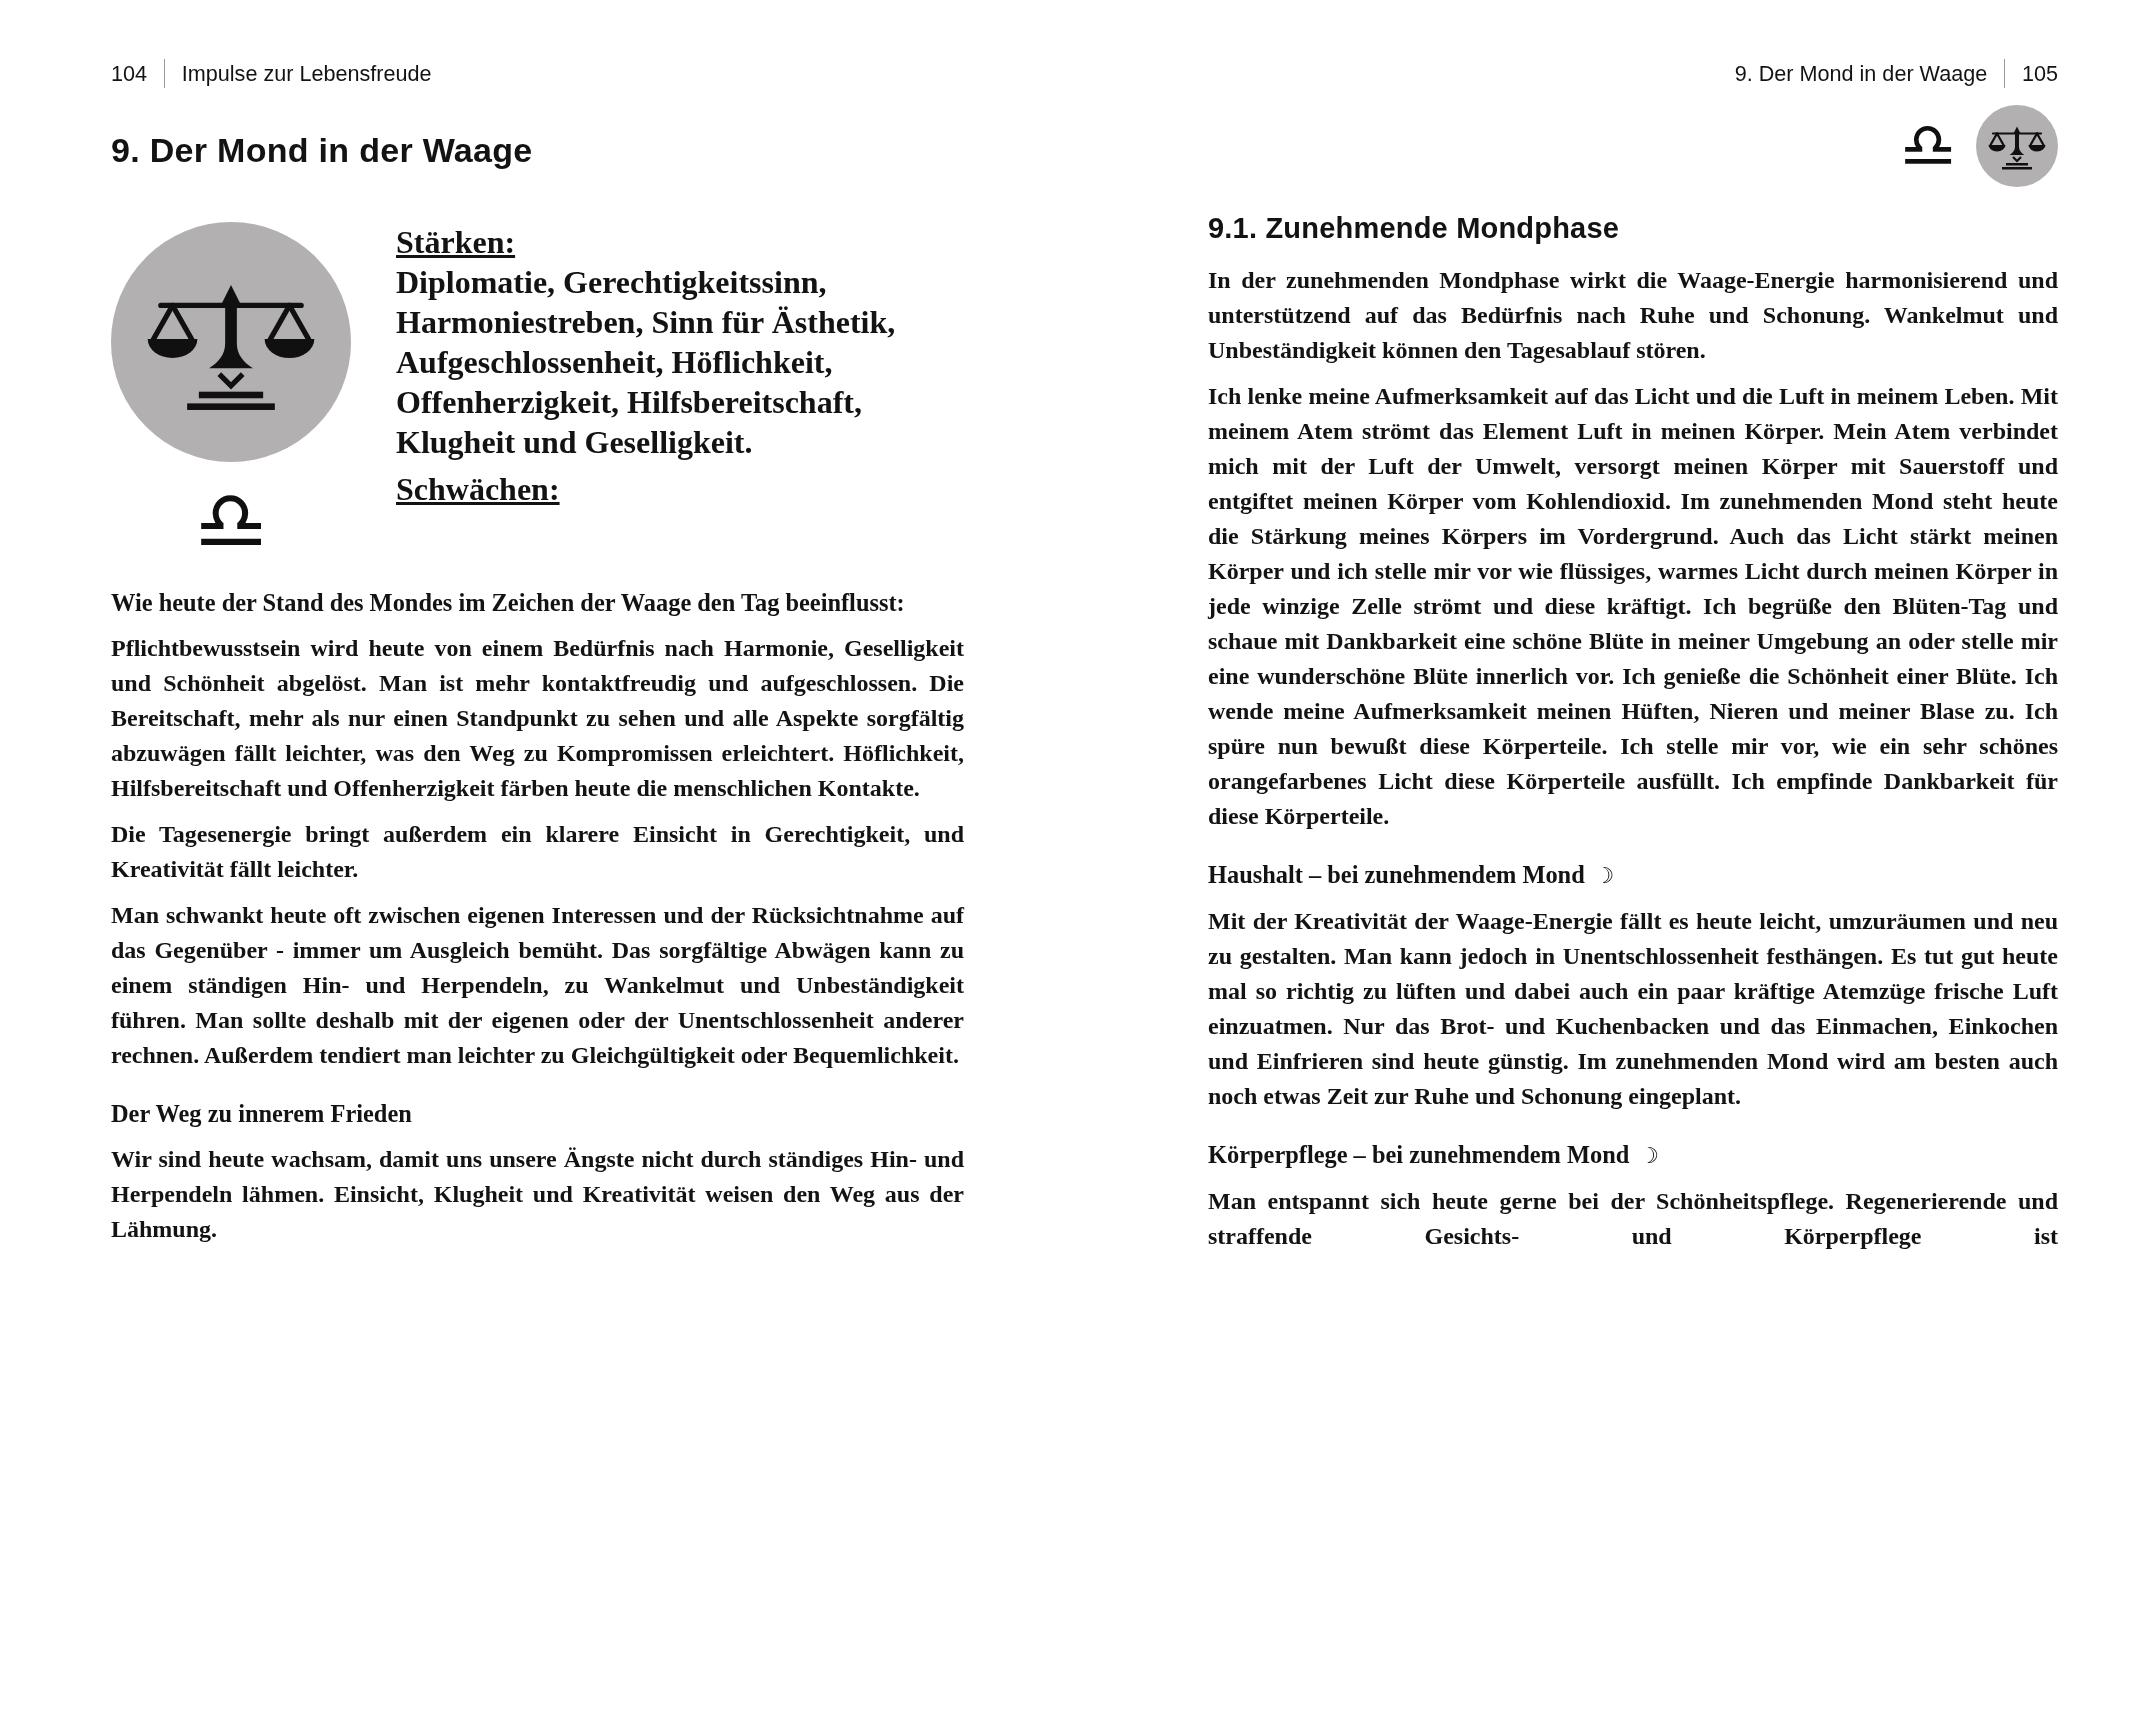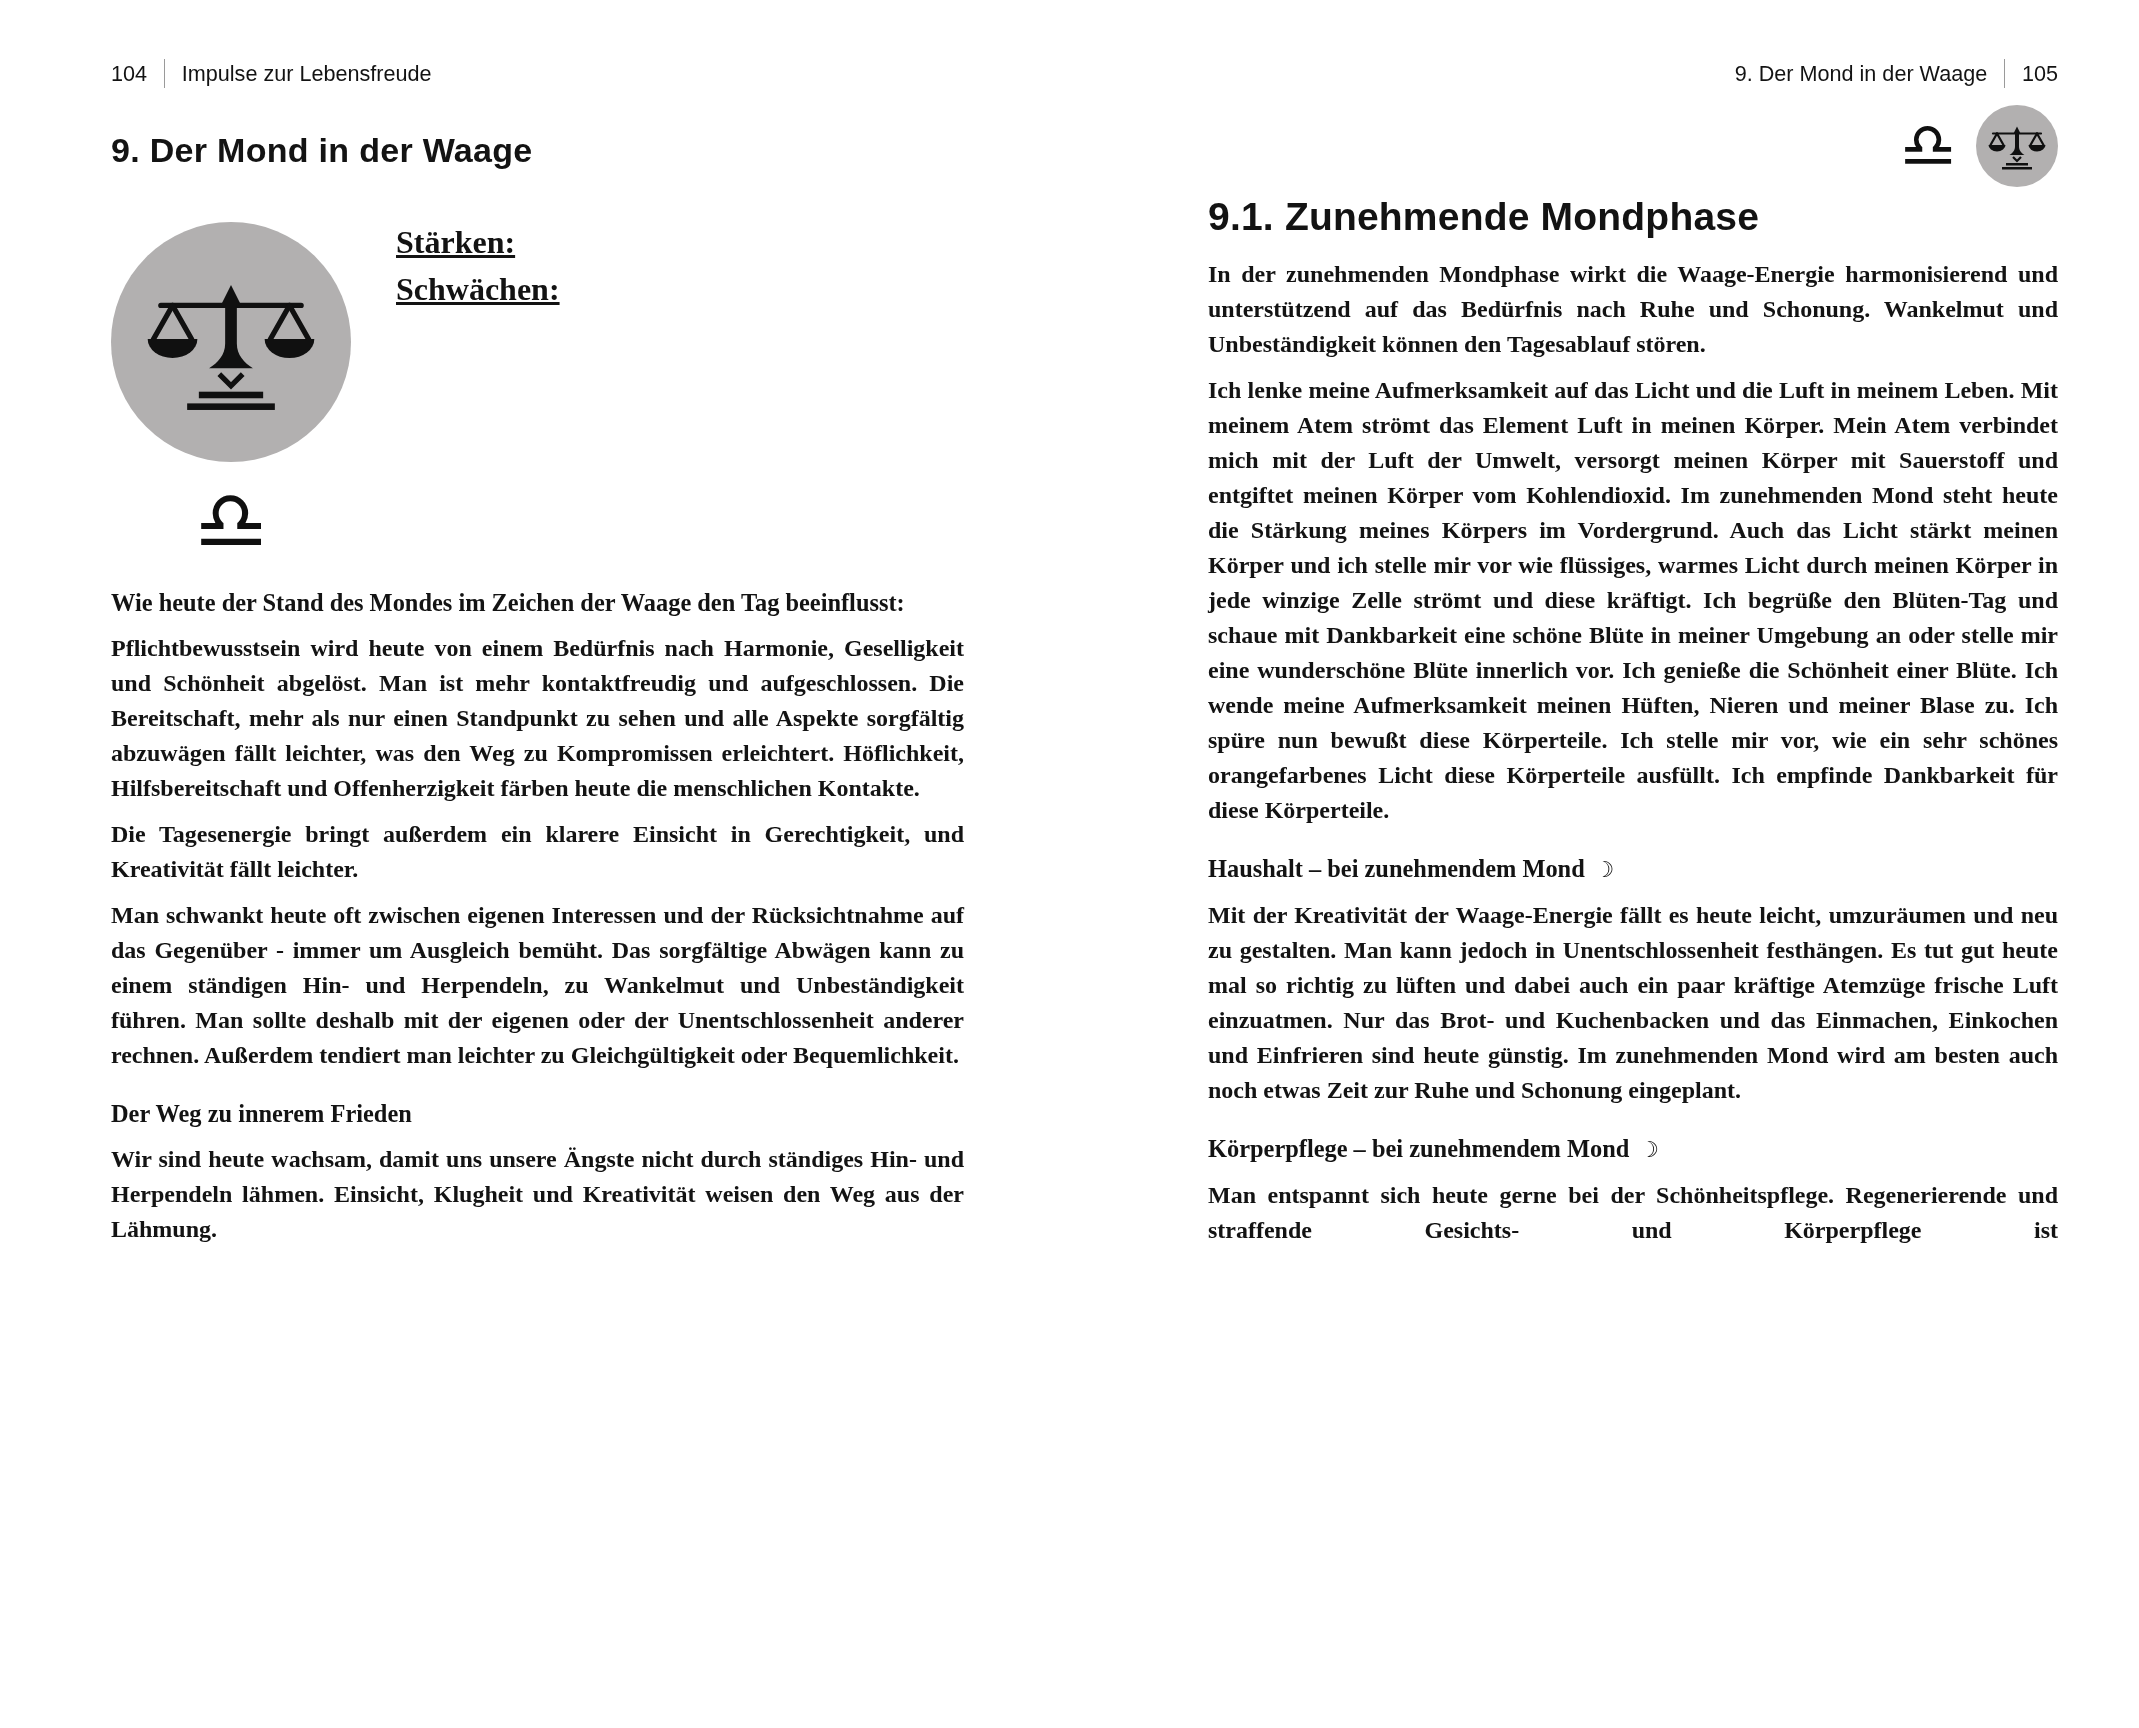--- a/index.html
+++ b/index.html
@@ -63,22 +63,22 @@
     font-family:"DejaVu Sans", sans-serif;
     font-size:63px;line-height:1;font-weight:bold;color:#101010;
   }
   .libra-circle-small{
     width:82px;height:82px;border-radius:50%;background:#b2b0b0;
     display:flex;align-items:center;justify-content:center;flex:0 0 auto;
   }
   .scale-svg-small{width:60px;height:52px;display:block}
   .section-title{
     font-family:"Liberation Sans", sans-serif;
-    font-size:39px;font-weight:bold;letter-spacing:0.2px;
-    margin:7px 0 18px 0;
+    font-size:29px;font-weight:bold;letter-spacing:0.2px;
+    margin:24px 0 18px 0;
   }
   .moon-glyph{
     font-family:"DejaVu Sans", sans-serif;
     font-size:22px;margin-left:9.8px;font-weight:normal;
   }
 </style>
 </head>
 <body>
 
 <div class="spread">
@@ -112,20 +112,21 @@
             <rect x="38" y="86" width="44" height="4.5" fill="#101010"></rect>
             <rect x="30" y="94" width="60" height="4.5" fill="#101010"></rect>
           </svg>
         </div>
         <div class="libra-glyph">♎</div>
       </div>
 
       <div class="traits-col">
         <p class="traits">
           <span class="trait-label">Stärken:</span><br>
+          <span>Diplomatie, Gerechtigkeitssinn, Harmoniestreben, Sinn für Ästhetik, Aufgeschlossenheit, Höflichkeit, Offenherzigkeit, Hilfsbereitschaft, Klugheit und Geselligkeit.</span>
         </p>
         <p class="traits">
           <span class="trait-label">Schwächen:</span><br>
         </p>
       </div>
     </div>
 
     <h3 class="serif-heading">Wie heute der Stand des Mondes im Zeichen der Waage den Tag beeinflusst:</h3>
 
     <p class="body">Pflichtbewusstsein wird heute von einem Bedürfnis nach Harmonie, Geselligkeit und Schönheit abgelöst. Man ist mehr kontaktfreudig und aufgeschlossen. Die Bereitschaft, mehr als nur einen Standpunkt zu sehen und alle Aspekte sorgfältig abzuwägen fällt leichter, was den Weg zu Kompromissen erleichtert. Höflichkeit, Hilfsbereitschaft und Offenherzigkeit färben heute die menschlichen Kontakte.</p>

